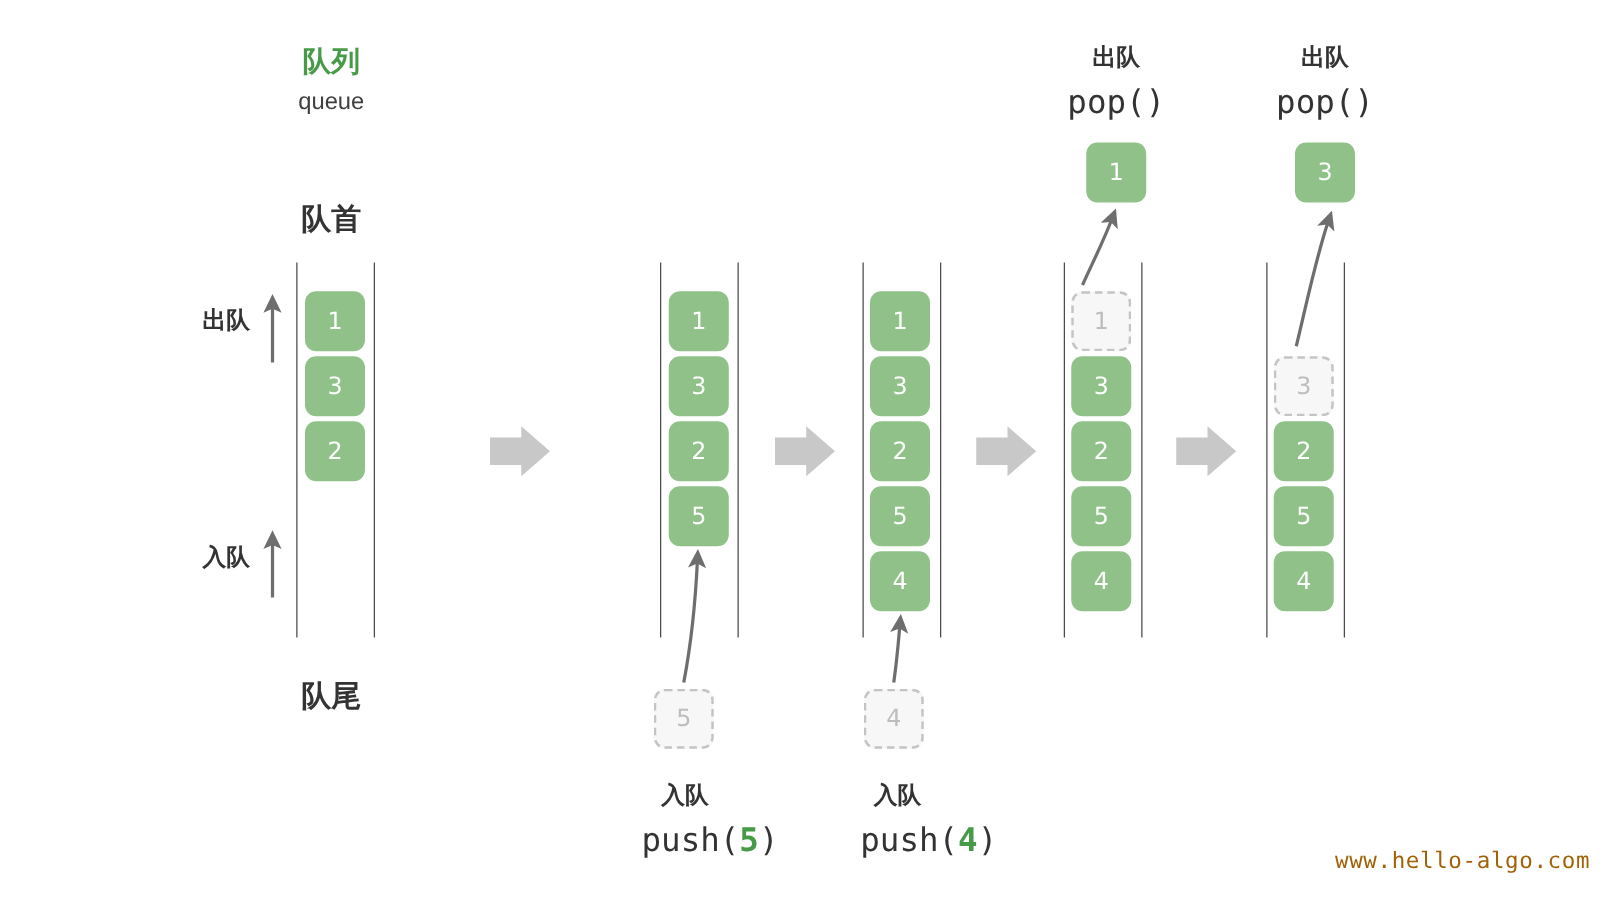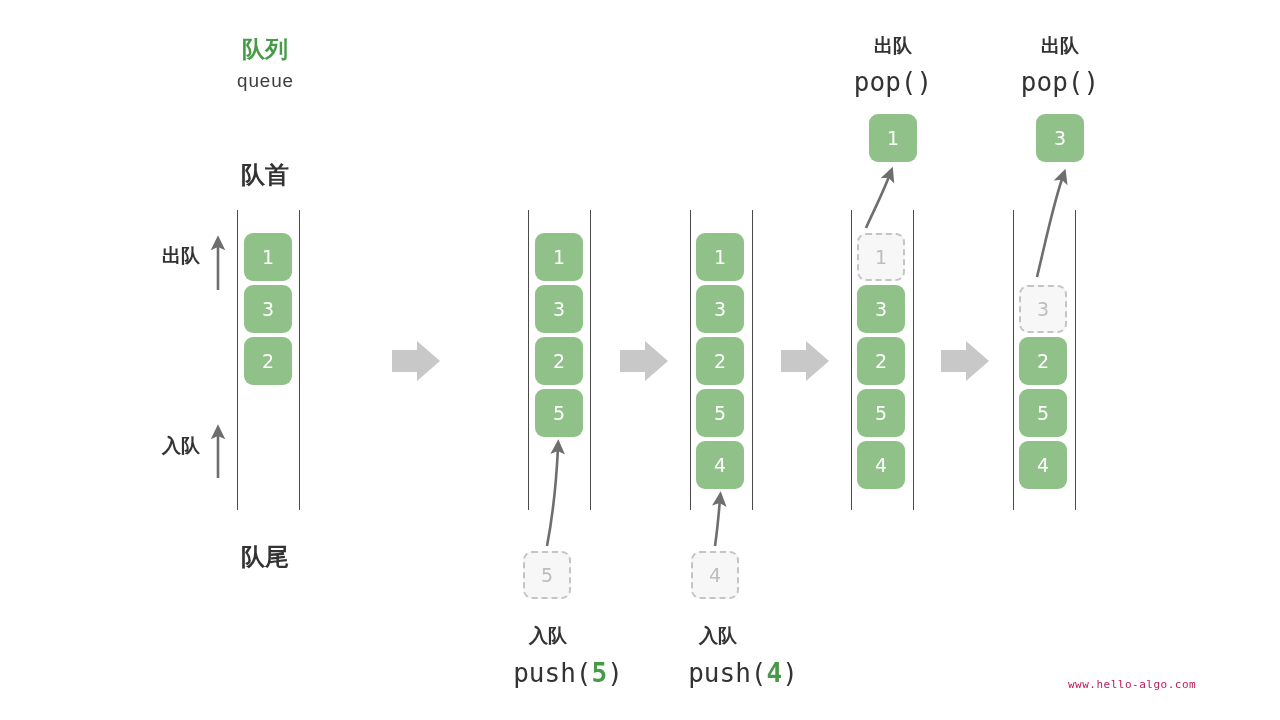--- a/index.html
+++ b/index.html
@@ -25,21 +25,21 @@
 
   
   .title-cn {
     font-size: 23px;
     font-weight: bold;
     color: #479A47;
     text-align: center;
     white-space: nowrap;
   }
   .title-en {
-    font-family: Liberation Mono, monospace;
+    font-family: Liberation Sans, sans-serif;
     font-size: 19px;
     color: #3f3f3f;
     text-align: center;
     white-space: nowrap;
   }
   .end-label {
     font-size: 24px;
     font-weight: bold;
     color: #333333;
     text-align: center;
@@ -62,22 +62,22 @@
   .op-code {
     font-family: "DejaVu Sans Mono", "Liberation Mono", monospace;
     font-size: 26px;
     color: #333333;
     text-align: center;
     white-space: nowrap;
   }
   .op-code .arg { color: #479A47; font-weight: bold; }
   .watermark {
     font-family: "DejaVu Sans Mono", "Liberation Mono", monospace;
-    font-size: 11px;
-    color: #be185d;
+    font-size: 18px;
+    color: #a16207;
     letter-spacing: 0.5px;
     white-space: nowrap;
   }
 
   
   .cell {
     width: 48px;
     height: 48px;
     border-radius: 9px;
     box-sizing: border-box;

